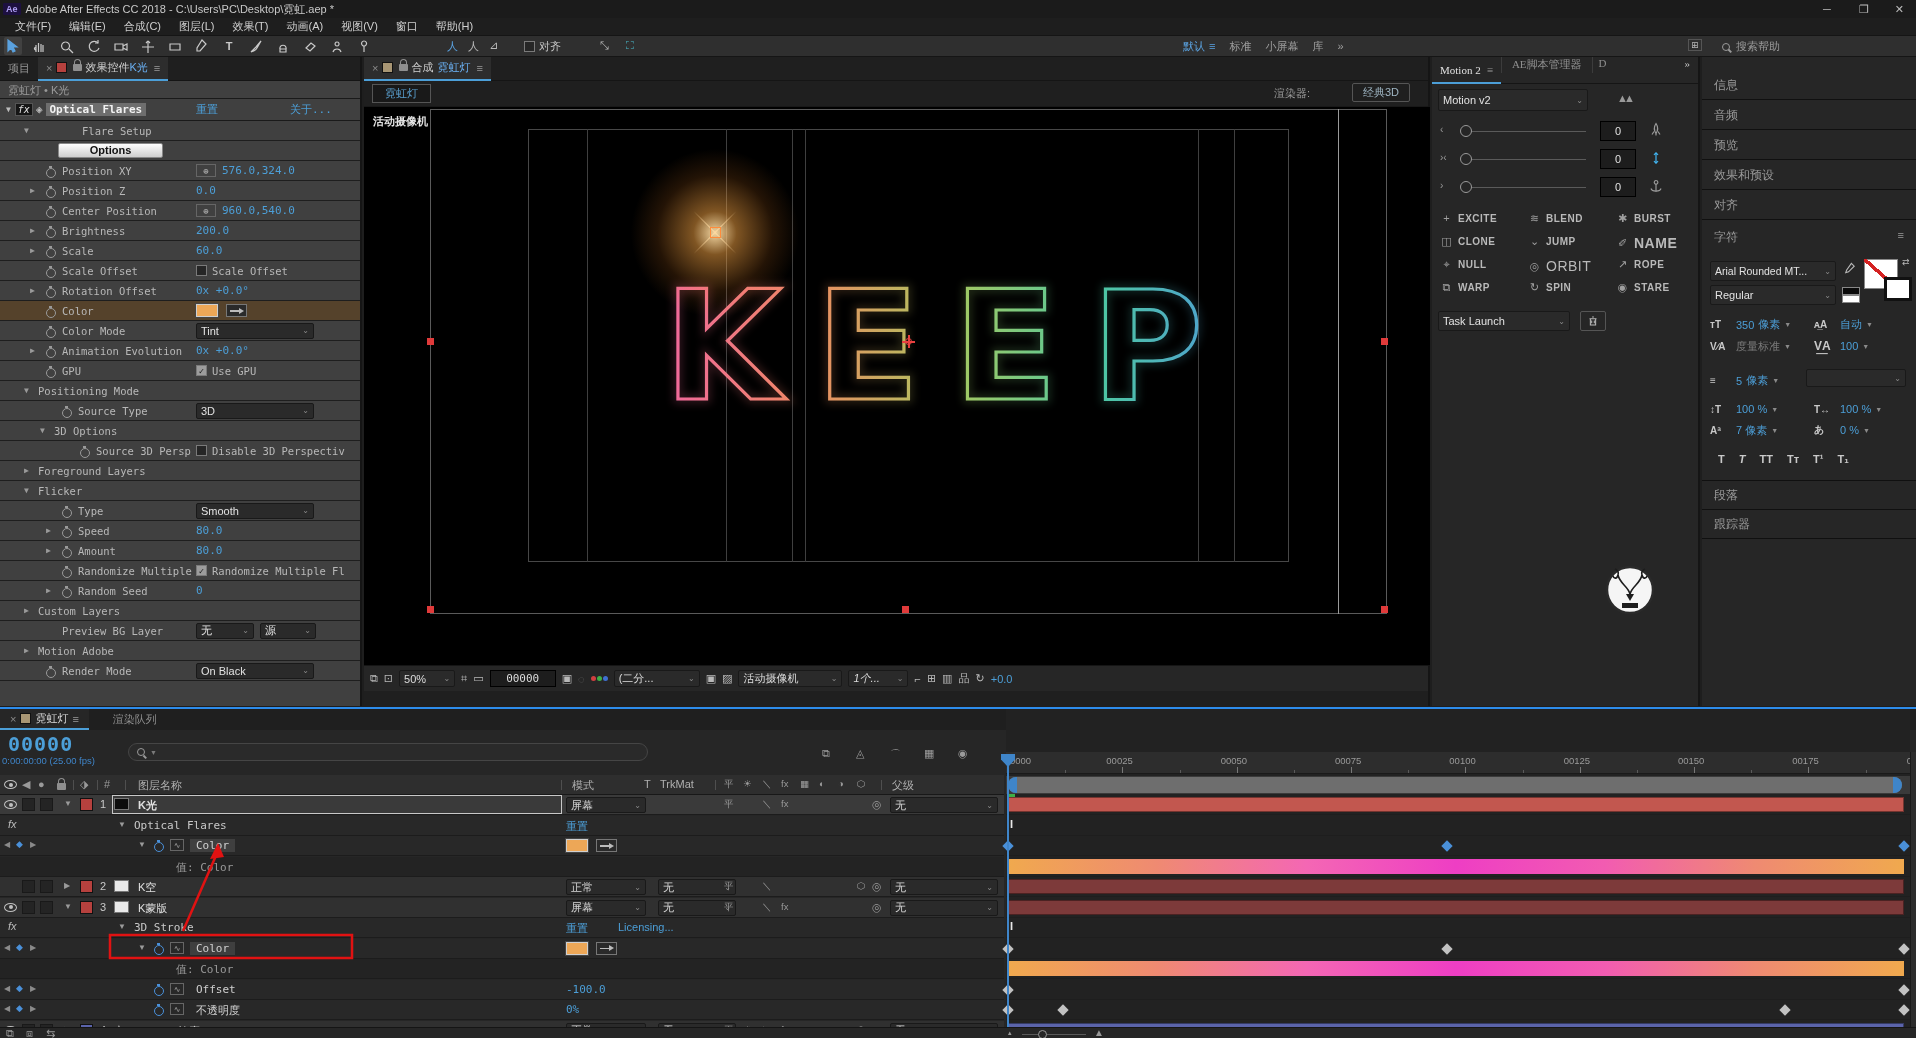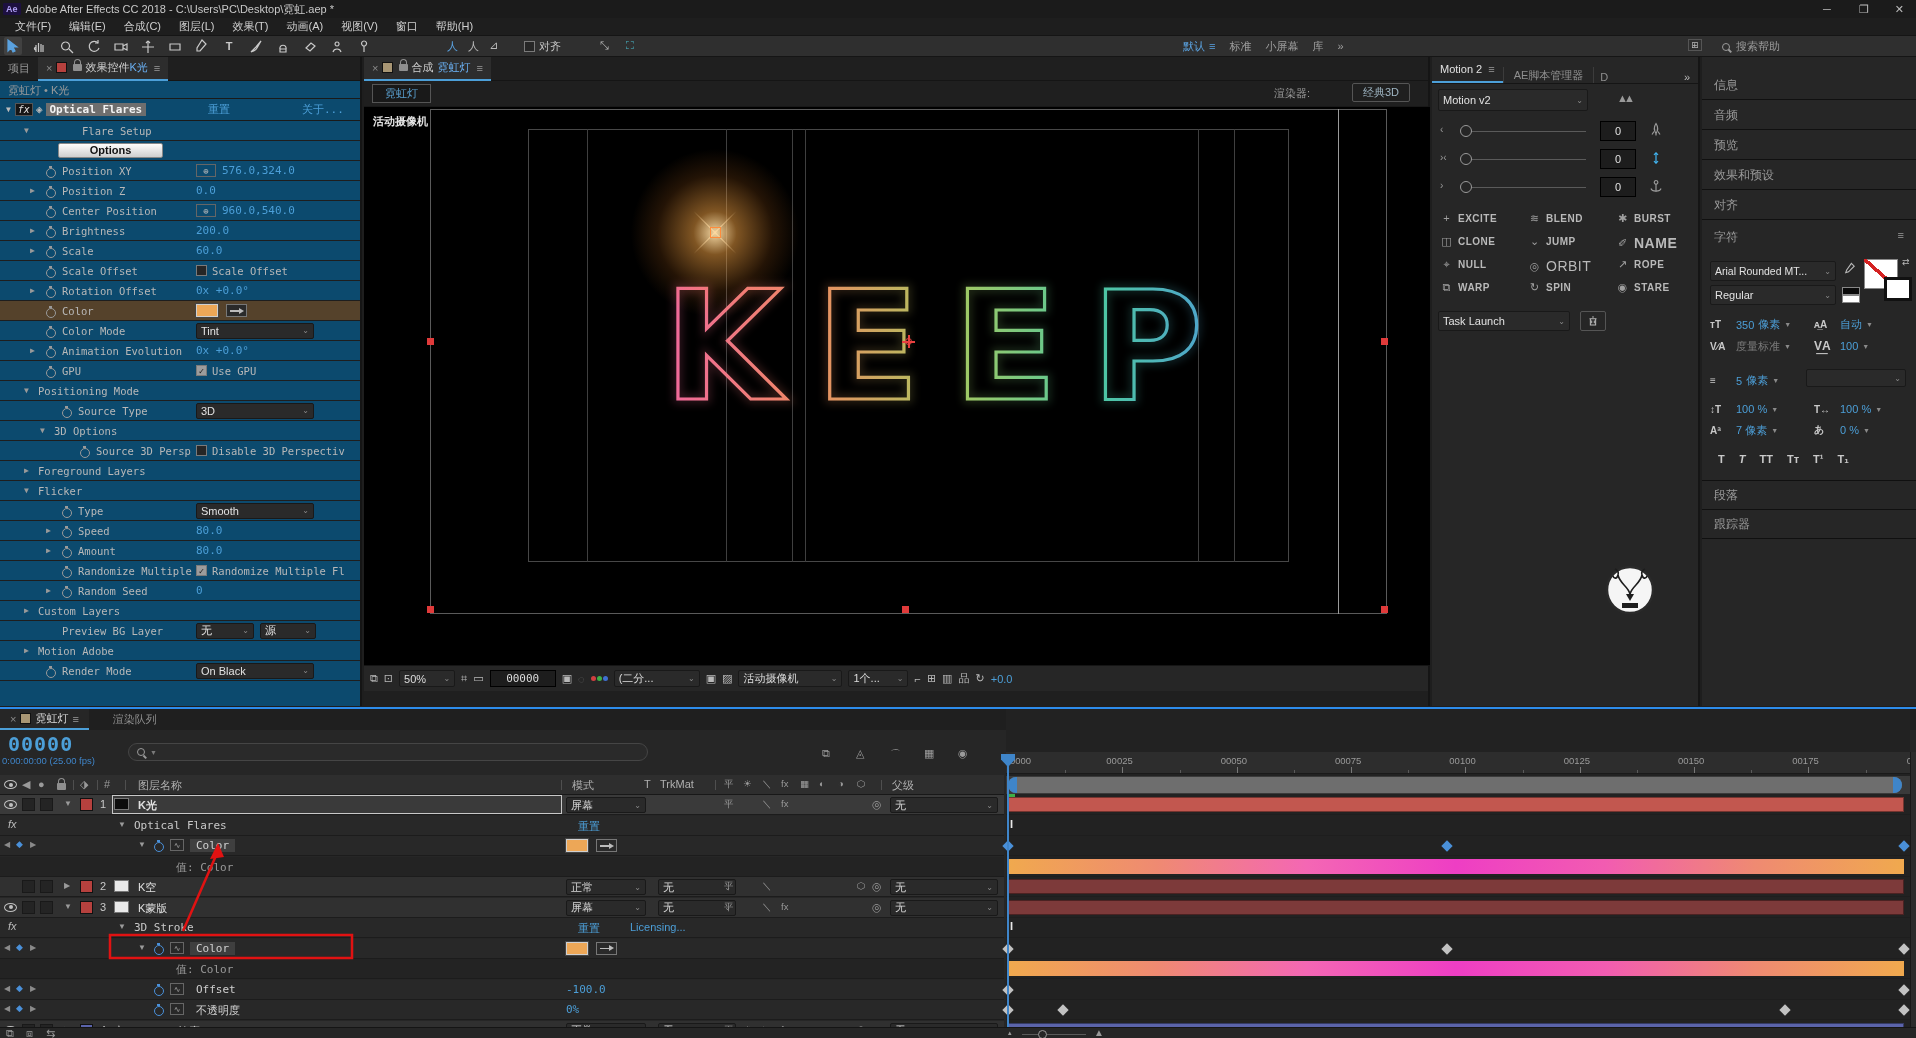--- a/index.html
+++ b/index.html
@@ -1,21 +1,21 @@
 <!DOCTYPE html>
 <html><head>
 <meta charset="utf-8">
 <style>
   * { box-sizing: border-box; margin:0; padding:0; }
   html,body { width:1916px; height:1038px; overflow:hidden; background:#1e1e1e;
     font-family:"Liberation Sans","DejaVu Sans",sans-serif; font-size:11px; color:#a6a6a6; }
   .abs { position:absolute; }
   .mono { font-family:"DejaVu Sans Mono",monospace; }
   .blue { color:#4c9fd8; }
-  .link { color:#4c9fd8; cursor:pointer;margin-left:12px; }
+  .link { color:#4c9fd8; cursor:pointer; }
   .dd { background:#2a2a2a; border:1px solid #191919; border-radius:2px; color:#d6d6d6;
         display:flex; align-items:center; padding:0 4px; height:16px; }
   .dd .car { margin-left:auto; color:#8a8a8a; font-size:8px; }
   .chip { width:13px; height:13px; border:1px solid #111; display:inline-block; }
   .mini-lock { width:9px; height:7px; background:#8f8f8f; border-radius:1px; position:relative; display:inline-block; margin:0 3px; }
   .mini-lock:before { content:""; position:absolute; top:-5px; left:1px; width:5px; height:5px;
       border:1.5px solid #8f8f8f; border-bottom:none; border-radius:4px 4px 0 0; }
   .mini-zoom { width:8px; height:8px; border:1.5px solid #9a9a9a; border-radius:50%; position:relative; display:inline-block; }
   .mini-zoom:after { content:""; position:absolute; width:4px; height:1.5px; background:#9a9a9a;
       bottom:-2px; right:-3px; transform:rotate(45deg); }
@@ -157,21 +157,21 @@
       <span style="display: flex; align-items: center; gap: 4px; color: rgb(159, 159, 159);">库</span>
       <span style="display: flex; align-items: center; gap: 4px; color: rgb(159, 159, 159);">»</span>
     </div>
     <span style="position: absolute; left: 1688px; top: 3px; color: rgb(185, 185, 185); border: 1px solid rgb(85, 85, 85); padding: 0px 2px; font-size: 9px;">⊞</span>
     <div style="position: absolute; left: 1716px; top: 2px; width: 190px; height: 17px; display: flex; align-items: center; gap: 6px; padding-left: 6px;">
       <span class="mini-zoom"></span>
       <span style="color: rgb(154, 154, 154);">搜索帮助</span>
     </div>
   </div>
 
-<div class="abs" id="fxpanel" style="left:0;top:57px;width:362px;height:649px;background:#0c4a6e;border-right:2px solid #151515;overflow:hidden;">
+<div class="abs" id="fxpanel" style="left:0;top:57px;width:362px;height:649px;background:#404040;border-right:2px solid #151515;overflow:hidden;">
   <div class="tabrow" style="height:24px;border-bottom:1px solid #151515;">
     <span class="ptab">项目</span>
     <span class="ptab active" style="height:24px;">
       <span style="margin-right:4px;color:#8a8a8a;">×</span>
       <span class="chip" style="background:#b6413e;width:11px;height:11px;margin-right:3px;"></span>
       <span class="mini-lock"></span>
       <span>效果控件</span>
         <span style="color:#6ab0f3;">K光</span>
       <span style="margin-left:6px;color:#9a9a9a;">≡</span>
     </span>
@@ -432,34 +432,34 @@
         <span style="color: rgb(221, 221, 221);">(二分...</span>
         <span class="car">⌄</span>
       </span>
       <span class="gicon">▣</span>
       <span class="gicon">▨</span>
       <span class="dd" style="width: 104px; height: 17px;">
         <span style="color: rgb(221, 221, 221);">活动摄像机</span>
         <span class="car">⌄</span>
       </span>
       <span class="dd" style="width: 60px; height: 17px;">
-        <span style="color: rgb(221, 221, 221);">1个...</span>
+        <span style="color: rgb(221, 221, 221); font-style: italic;">1个...</span>
         <span class="car">⌄</span>
       </span>
       <span class="gicon">⌐</span>
       <span class="gicon">⊞</span>
       <span class="gicon">▥</span>
       <span class="gicon">品</span>
       <span class="gicon">↻</span>
       <span class="blue">+0.0</span>
     </div>
 </div>
 
 <div class="abs" id="motion" style="left:1432px;top:57px;width:268px;height:649px;background:#262626;border-right:2px solid #151515;">
-    <div style="height: 27px; display: flex; align-items: flex-end; border-bottom: 1px solid rgb(21, 21, 21);">
+    <div style="height: 27px; display: flex; align-items: flex-start; border-bottom: 1px solid rgb(21, 21, 21); font-family: Liberation Serif, serif;">
       <span style="padding: 0px 8px; color: rgb(224, 224, 224); height: 27px; display: flex; align-items: center; gap: 6px; border-bottom: 2px solid rgb(76, 159, 216);">Motion 2<span style="color: rgb(154, 154, 154);">≡</span></span>
       <span class="sep-v"></span>
       <span style="padding: 0px 10px; color: rgb(143, 143, 143);">AE脚本管理器</span>
       <span class="sep-v"></span>
       <span style="padding: 0px 6px; color: rgb(143, 143, 143);">D</span>
       <span style="margin-left: auto; padding: 0px 8px; color: rgb(185, 185, 185);">»</span>
     </div>
     <div style="position: relative; height: 34px;">
       <span class="dd" style="position: absolute; left: 6px; top: 5px; width: 150px; height: 22px;">
         <span style="color: rgb(226, 226, 226);">Motion v2</span>

